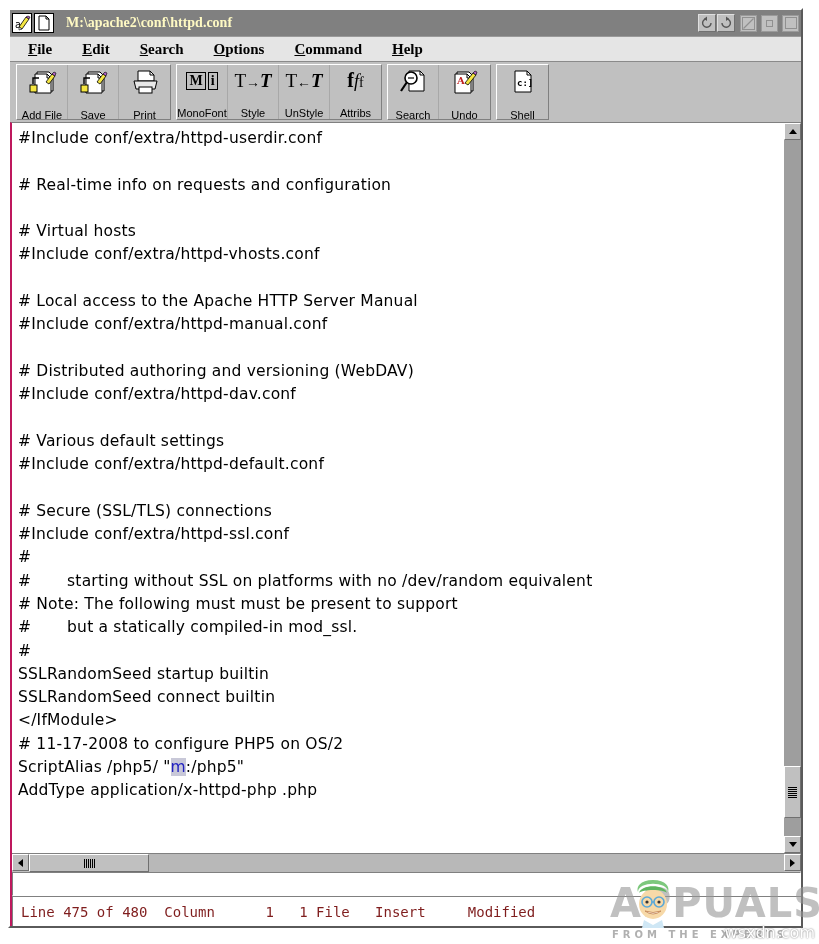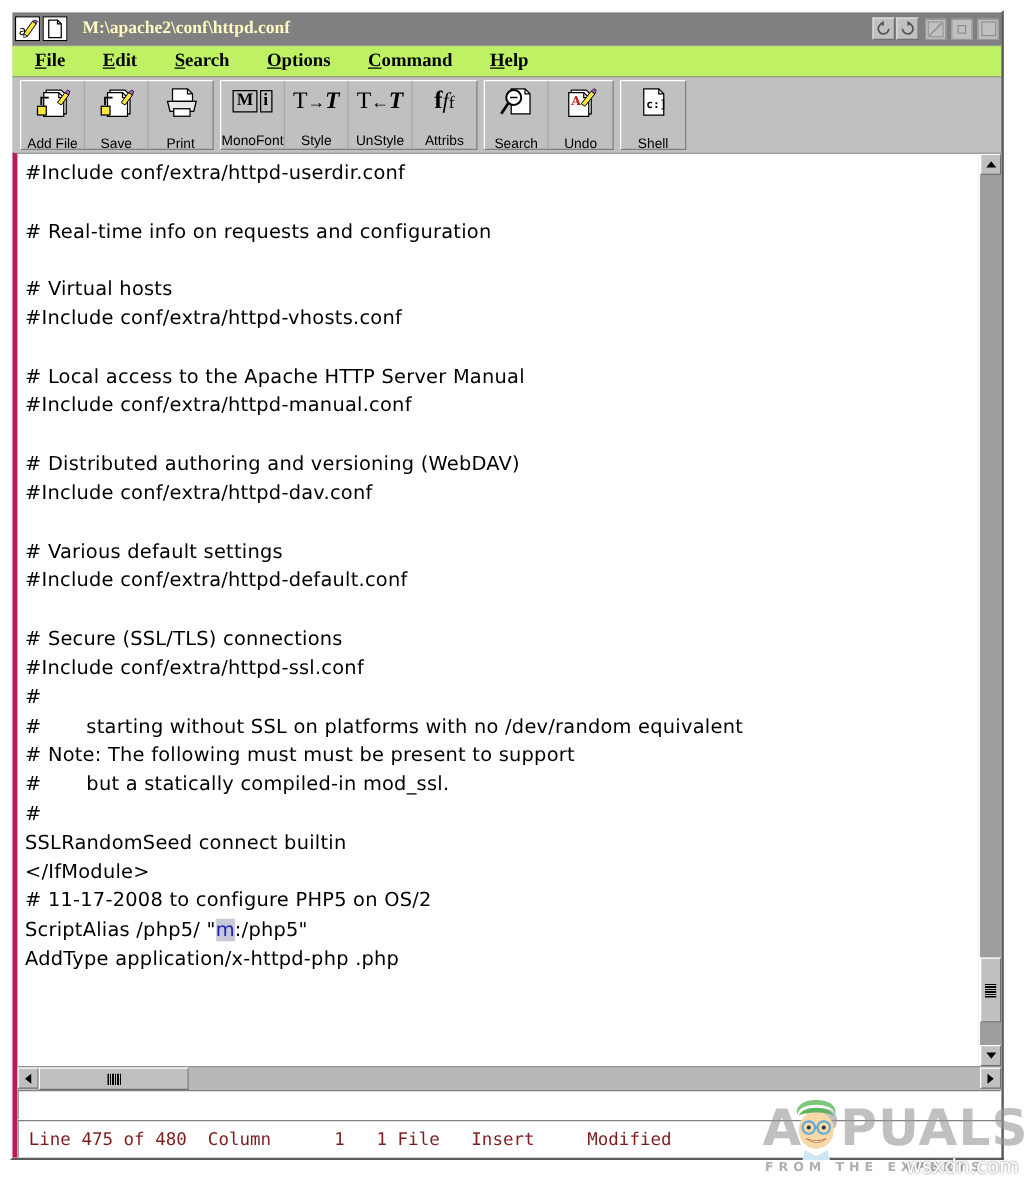--- a/index.html
+++ b/index.html
@@ -91,21 +91,21 @@
   }
   .tb-sysbtn.sq-lg::after {
     content: "";
     width: 10px; height: 10px;
     border: 1px solid #909090;
   }
 
   
   #menu-bar {
     height: 24px;
-    background: #bef264;
+    background: #e5e5e5;
     display: flex;
     align-items: center;
     padding-left: 18px;
     flex: 0 0 auto;
     border-bottom: 1px solid #8a8a8a;
   }
   .menu-item {
     font-family: "Liberation Serif", serif;
     font-size: 15px;
     font-weight: bold;
@@ -180,21 +180,21 @@
     line-height: 14px;
     padding: 1px 2px;
     margin: 0 1px;
   }
 
   
   #editor-area {
     flex: 1 1 auto;
     background: #ffffff;
     border-top: 1px solid #808080;
-    border-left: 4px solid #be185d;
+    border-left: 2px solid #be185d;
     position: relative;
     display: flex;
     flex-direction: column;
     overflow: hidden;
   }
   #editor-row {
     flex: 1 1 auto;
     display: flex;
     overflow: hidden;
     min-height: 0;
@@ -580,20 +580,21 @@
         <div class="code-line"># Various default settings</div>
         <div class="code-line">#Include conf/extra/httpd-default.conf</div>
         <div class="code-line"></div>
         <div class="code-line"># Secure (SSL/TLS) connections</div>
         <div class="code-line">#Include conf/extra/httpd-ssl.conf</div>
         <div class="code-line">#</div>
         <div class="code-line">#       starting without SSL on platforms with no /dev/random equivalent</div>
         <div class="code-line"># Note: The following must must be present to support</div>
         <div class="code-line">#       but a statically compiled-in mod_ssl.</div>
         <div class="code-line">#</div>
+        <div class="code-line">SSLRandomSeed startup builtin</div>
         <div class="code-line">SSLRandomSeed connect builtin</div>
         <div class="code-line">&lt;/IfModule&gt;</div>
         <div class="code-line"># 11-17-2008 to configure PHP5 on OS/2</div>
         <div class="code-line"><span>ScriptAlias /php5/ "</span><span class="sel">m</span><span>:/php5"</span></div>
         <div class="code-line">AddType application/x-httpd-php .php</div>
 
       </div>
 
       <div id="v-scroll">
         <div class="sb-btn">

